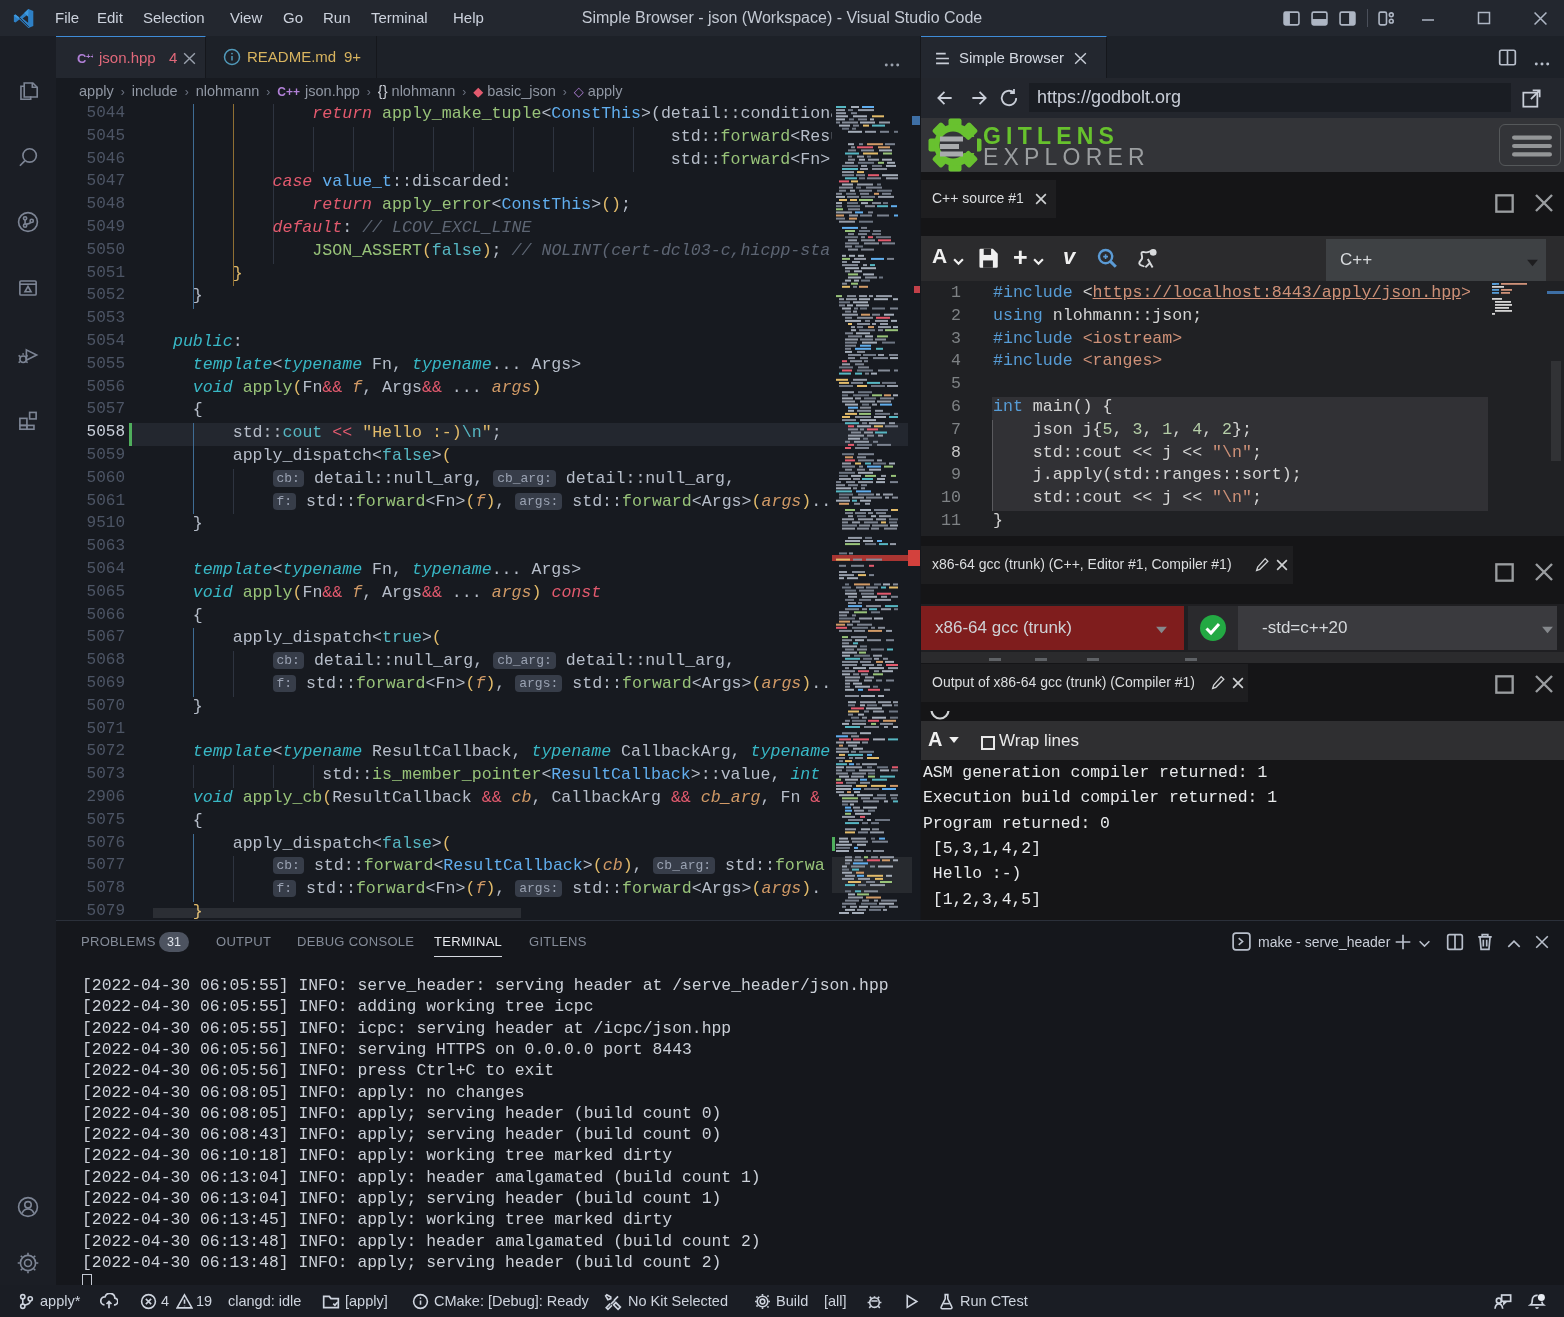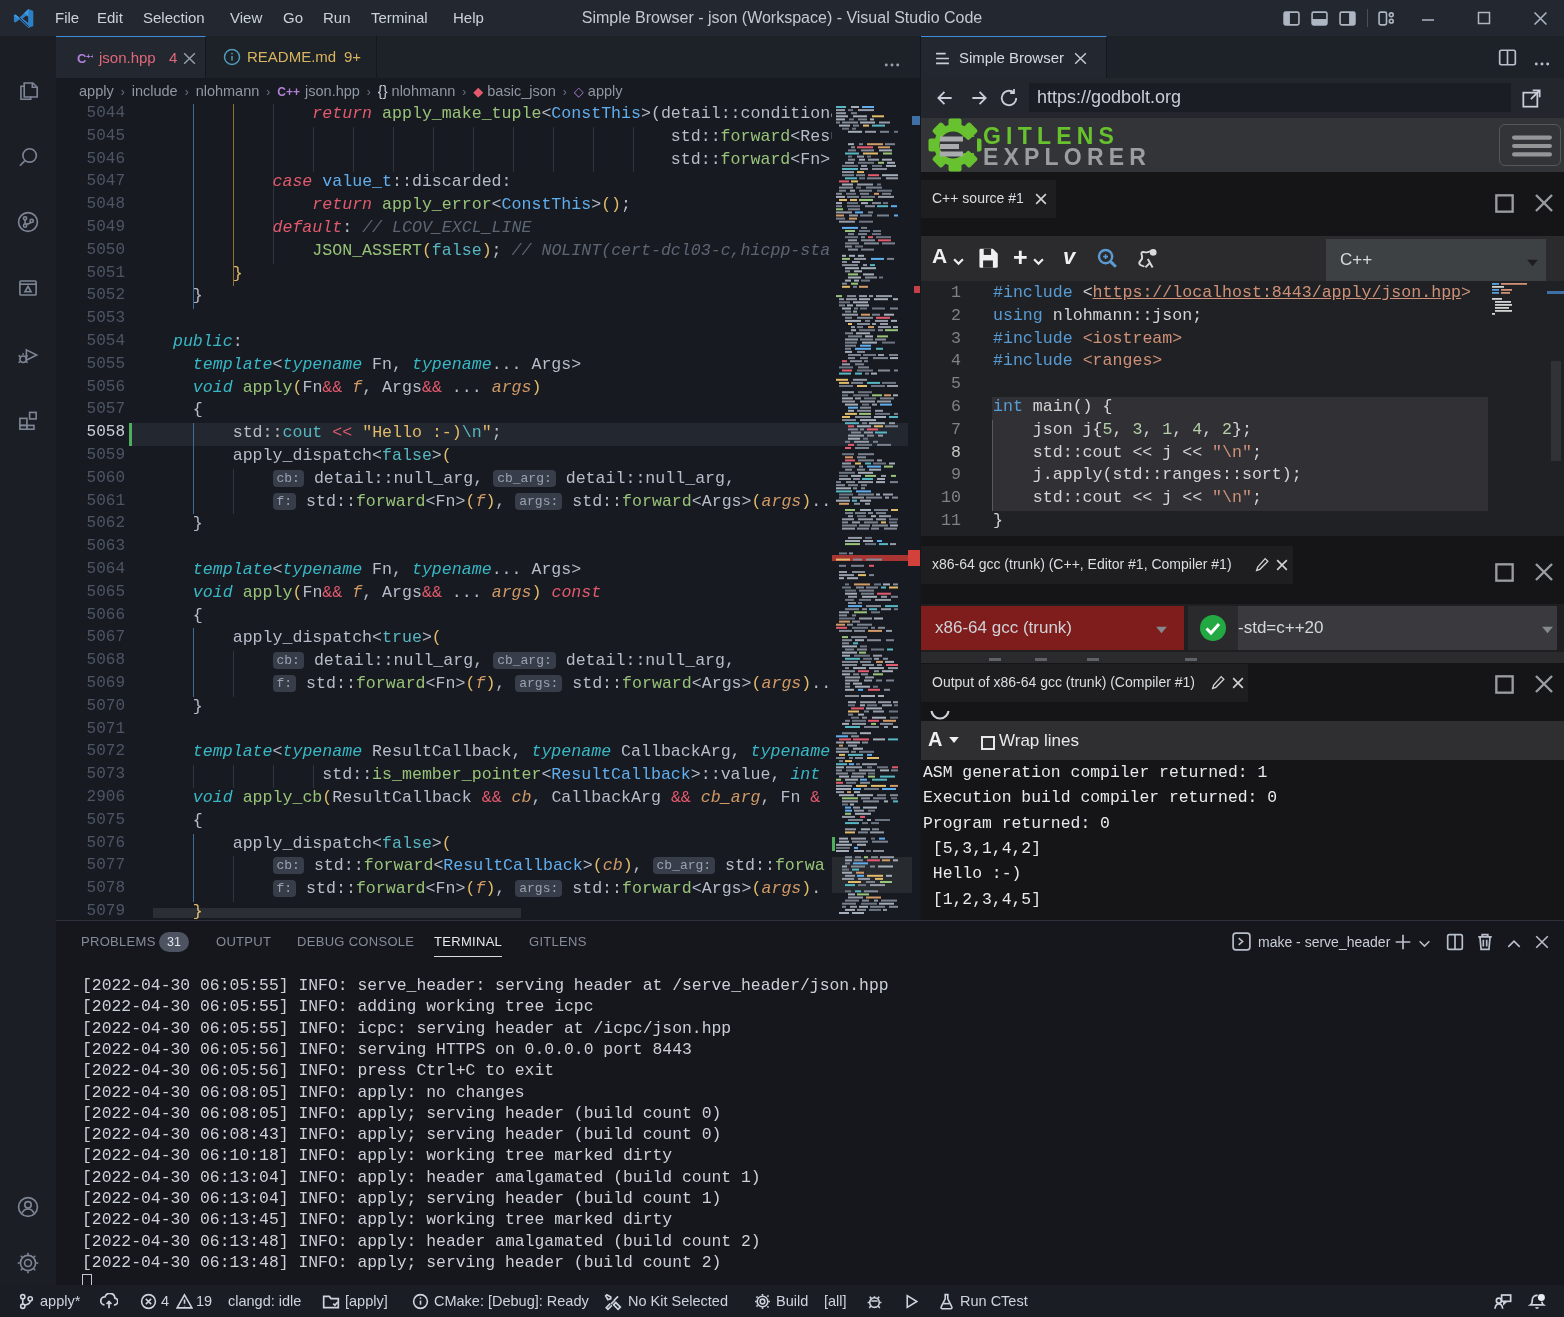--- a/index.html
+++ b/index.html
@@ -224,21 +224,21 @@
 <div class="ln" style="top:296.4px">5057</div>
 <div class="cl" style="top:296.4px">    <span class="w">{</span></div>
 <div class="ln" style="top:319.2px;color:#c9cfda">5058</div>
 <div class="cl" style="top:319.2px">        <span class="w">std::</span><span class="c">cout</span> <span class="o">&lt;&lt;</span> <span class="y">"Hello :-)</span><span class="c">\n</span><span class="y">"</span><span class="w">;</span></div>
 <div class="ln" style="top:342.0px">5059</div>
 <div class="cl" style="top:342.0px">        <span class="w">apply_dispatch&lt;</span><span class="c">false</span><span class="w">&gt;</span><span class="y">(</span></div>
 <div class="ln" style="top:364.8px">5060</div>
 <div class="cl" style="top:364.8px">            <span class="chip">cb:</span> <span class="w">detail::null_arg, </span><span class="chip">cb_arg:</span> <span class="w">detail::null_arg,</span></div>
 <div class="ln" style="top:387.6px">5061</div>
 <div class="cl" style="top:387.6px">            <span class="chip">f:</span> <span class="w">std::</span><span class="g">forward</span><span class="w">&lt;Fn&gt;</span><span class="y">(</span><span class="p">f</span><span class="y">)</span><span class="w">, </span><span class="chip">args:</span> <span class="w">std::</span><span class="g">forward</span><span class="w">&lt;Args&gt;</span><span class="y">(</span><span class="p">args</span><span class="y">)</span><span class="w">...);</span></div>
-<div class="ln" style="top:410.4px">5062</div>
+<div class="ln" style="top:410.4px">9510</div>
 <div class="cl" style="top:410.4px">    <span class="w">}</span></div>
 <div class="ln" style="top:433.2px">5063</div>
 <div class="cl" style="top:433.2px"></div>
 <div class="ln" style="top:456.0px">5064</div>
 <div class="cl" style="top:456.0px">    <span class="t">template</span><span class="w">&lt;</span><span class="t">typename</span><span class="w"> Fn, </span><span class="t">typename</span><span class="w">... Args&gt;</span></div>
 <div class="ln" style="top:478.8px">5065</div>
 <div class="cl" style="top:478.8px">    <span class="t">void</span> <span class="g">apply</span><span class="y">(</span><span class="w">Fn</span><span class="o">&amp;&amp;</span> <span class="p">f</span><span class="w">, Args</span><span class="o">&amp;&amp;</span><span class="w"> ... </span><span class="p">args</span><span class="y">)</span> <span class="k">const</span></div>
 <div class="ln" style="top:501.6px">5066</div>
 <div class="cl" style="top:501.6px">    <span class="w">{</span></div>
 <div class="ln" style="top:524.4px">5067</div>
@@ -1206,21 +1206,21 @@
             <rect x="41" y="16.5" width="9" height="9" rx="2" transform="rotate(45 45 21)"></rect>
             <rect x="41" y="38.5" width="9" height="9" rx="2" transform="rotate(45 45 43)"></rect>
           </g>
           <g fill="#a9abad">
             <rect x="17" y="23.5" width="23" height="5"></rect>
             <rect x="17" y="31" width="19" height="5"></rect>
             <rect x="17" y="38.5" width="23" height="5"></rect>
           </g>
         </svg>
 <div class="abs" style="left:62px;top:5px;font-size:23px;font-weight:bold;letter-spacing:5.2px;color:#67c22d">GITLENS</div>
-<div class="abs" style="left:62px;top:26px;font-size:23px;font-weight:bold;letter-spacing:5.2px;color:#9b9ea0">EXPLORER</div>
+<div class="abs" style="left:62px;top:26px;font-size:23px;font-weight:normal;letter-spacing:5.2px;color:#9b9ea0">EXPLORER</div>
 <div class="abs" style="left:578px;top:6px;width:62px;height:42px;border:1px solid #55585a;border-radius:6px">
           <svg class="abs" style="left:12px;top:9px;" width="40" height="24" viewBox="0 0 38 22" fill="none" stroke="#939597" stroke-width="1.5">
             <path d="M2 3h34 M2 11h34 M2 19h34" stroke-width="4" stroke-linecap="round"></path>
           </svg>
         </div>
 </div>
 <div class="abs" style="left:0;top:54px;width:644px;height:748px;background:#151517"></div>
 <div class="gl-tab" style="left:0;top:62px;width:135px;height:38px;line-height:36px;background:#1e1e20"><span style="padding-left:11px">C++ source #1</span><svg class="abs" style="left:113px;top:12px;" width="14" height="14" viewBox="0 0 13 13" fill="none" stroke="#d0d2d4" stroke-width="1.5">
           <path d="M2 2 11 11 M11 2 2 11" stroke-width="1.5"></path>
         </svg></div>
@@ -1322,21 +1322,21 @@
 <div id="compiler-row">
 <div class="abs" style="left:0;top:2px;width:263px;height:44px;background:#7f1d1d;color:#cfd2d6;font-size:17px;line-height:44px"><span style="padding-left:14px">x86-64 gcc (trunk)</span></div>
 <svg class="abs" style="left:234px;top:21px;" width="13" height="10" viewBox="0 0 12 8" fill="none" stroke="#85888c" stroke-width="1.5">
           <path d="M1 1 6 7 11 1" fill="#85888c" stroke="none"></path>
         </svg>
 <div class="abs" style="left:267px;top:2px;width:50px;height:44px;background:#2a2a2d"></div>
 <svg class="abs" style="left:277px;top:9px" width="30" height="30" viewBox="0 0 30 30">
           <circle cx="15" cy="15" r="13" fill="#23a943"></circle>
           <path d="M8.5 15.5l4.5 4.5 8-9" stroke="#fff" stroke-width="3" fill="none"></path>
         </svg>
-<div class="abs" style="left:317px;top:2px;width:319px;height:44px;background:#3a3a3e;color:#d5d8db;font-size:17px;line-height:44px"><span style="padding-left:0">-std=c++20</span></div>
+<div class="abs" style="left:317px;top:2px;width:319px;height:44px;background:#3a3a3e;color:#d5d8db;font-size:17px;line-height:44px"><span style="padding-left:24px">-std=c++20</span></div>
 <svg class="abs" style="left:620px;top:21px;" width="13" height="10" viewBox="0 0 12 8" fill="none" stroke="#85888c" stroke-width="1.5">
           <path d="M1 1 6 7 11 1" fill="#85888c" stroke="none"></path>
         </svg>
 </div>
 <div class="abs" style="left:0;top:534px;width:644px;height:11px;background:#2b2b2d"></div>
 <div class="abs" style="left:68px;top:540px;width:12px;height:3px;background:#5f6266"></div>
 <div class="abs" style="left:114px;top:540px;width:12px;height:3px;background:#5f6266"></div>
 <div class="abs" style="left:166px;top:540px;width:12px;height:3px;background:#5f6266"></div>
 <div class="abs" style="left:264px;top:540px;width:12px;height:3px;background:#5f6266"></div>
 <div class="gl-tab" style="left:0;top:546px;width:327px;height:38px;line-height:36px;background:#1e1e20"><span style="padding-left:11px">Output of x86-64 gcc (trunk) (Compiler #1)</span><svg class="abs" style="left:290px;top:11px;" width="15" height="15" viewBox="0 0 14 14" fill="none" stroke="#d0d2d4" stroke-width="1.5">
@@ -1355,18 +1355,18 @@
           <circle cx="11" cy="-1" r="8.5" fill="none" stroke="#cfd2d4" stroke-width="2.2"></circle>
         </svg>
 <div class="abs" style="left:7px;top:7px;font-size:20px;font-weight:bold;color:#f0f0f0">A</div>
 <svg class="abs" style="left:27px;top:14px;" width="12" height="10" viewBox="0 0 10 8" fill="none" stroke="#f0f0f0" stroke-width="1.5">
           <path d="M1 1.5 5 6.5 9 1.5z" fill="#f0f0f0" stroke="none"></path>
         </svg>
 <div class="abs" style="left:60px;top:15px;width:14px;height:14px;border:2px solid #e8e8e8"></div>
 <div class="abs" style="left:78px;top:0;height:39px;line-height:39px;font-size:17px;color:#e8e8e8">Wrap lines</div>
 </div>
 <div class="outline-mono" style="left:2px;top:645.0px">ASM generation compiler returned: 1</div>
-<div class="outline-mono" style="left:2px;top:670.3px">Execution build compiler returned: 0</div>
+<div class="outline-mono" style="left:2px;top:670.3px">Execution build compiler returned: 1</div>
 <div class="outline-mono" style="left:2px;top:695.6px">Program returned: 0</div>
 <div class="outline-mono" style="left:2px;top:720.9px"> [5,3,1,4,2]</div>
 <div class="outline-mono" style="left:2px;top:746.2px"> Hello :-)</div>
 <div class="outline-mono" style="left:2px;top:771.5px"> [1,2,3,4,5]</div>
 </div>
 </div>
 </body></html>

